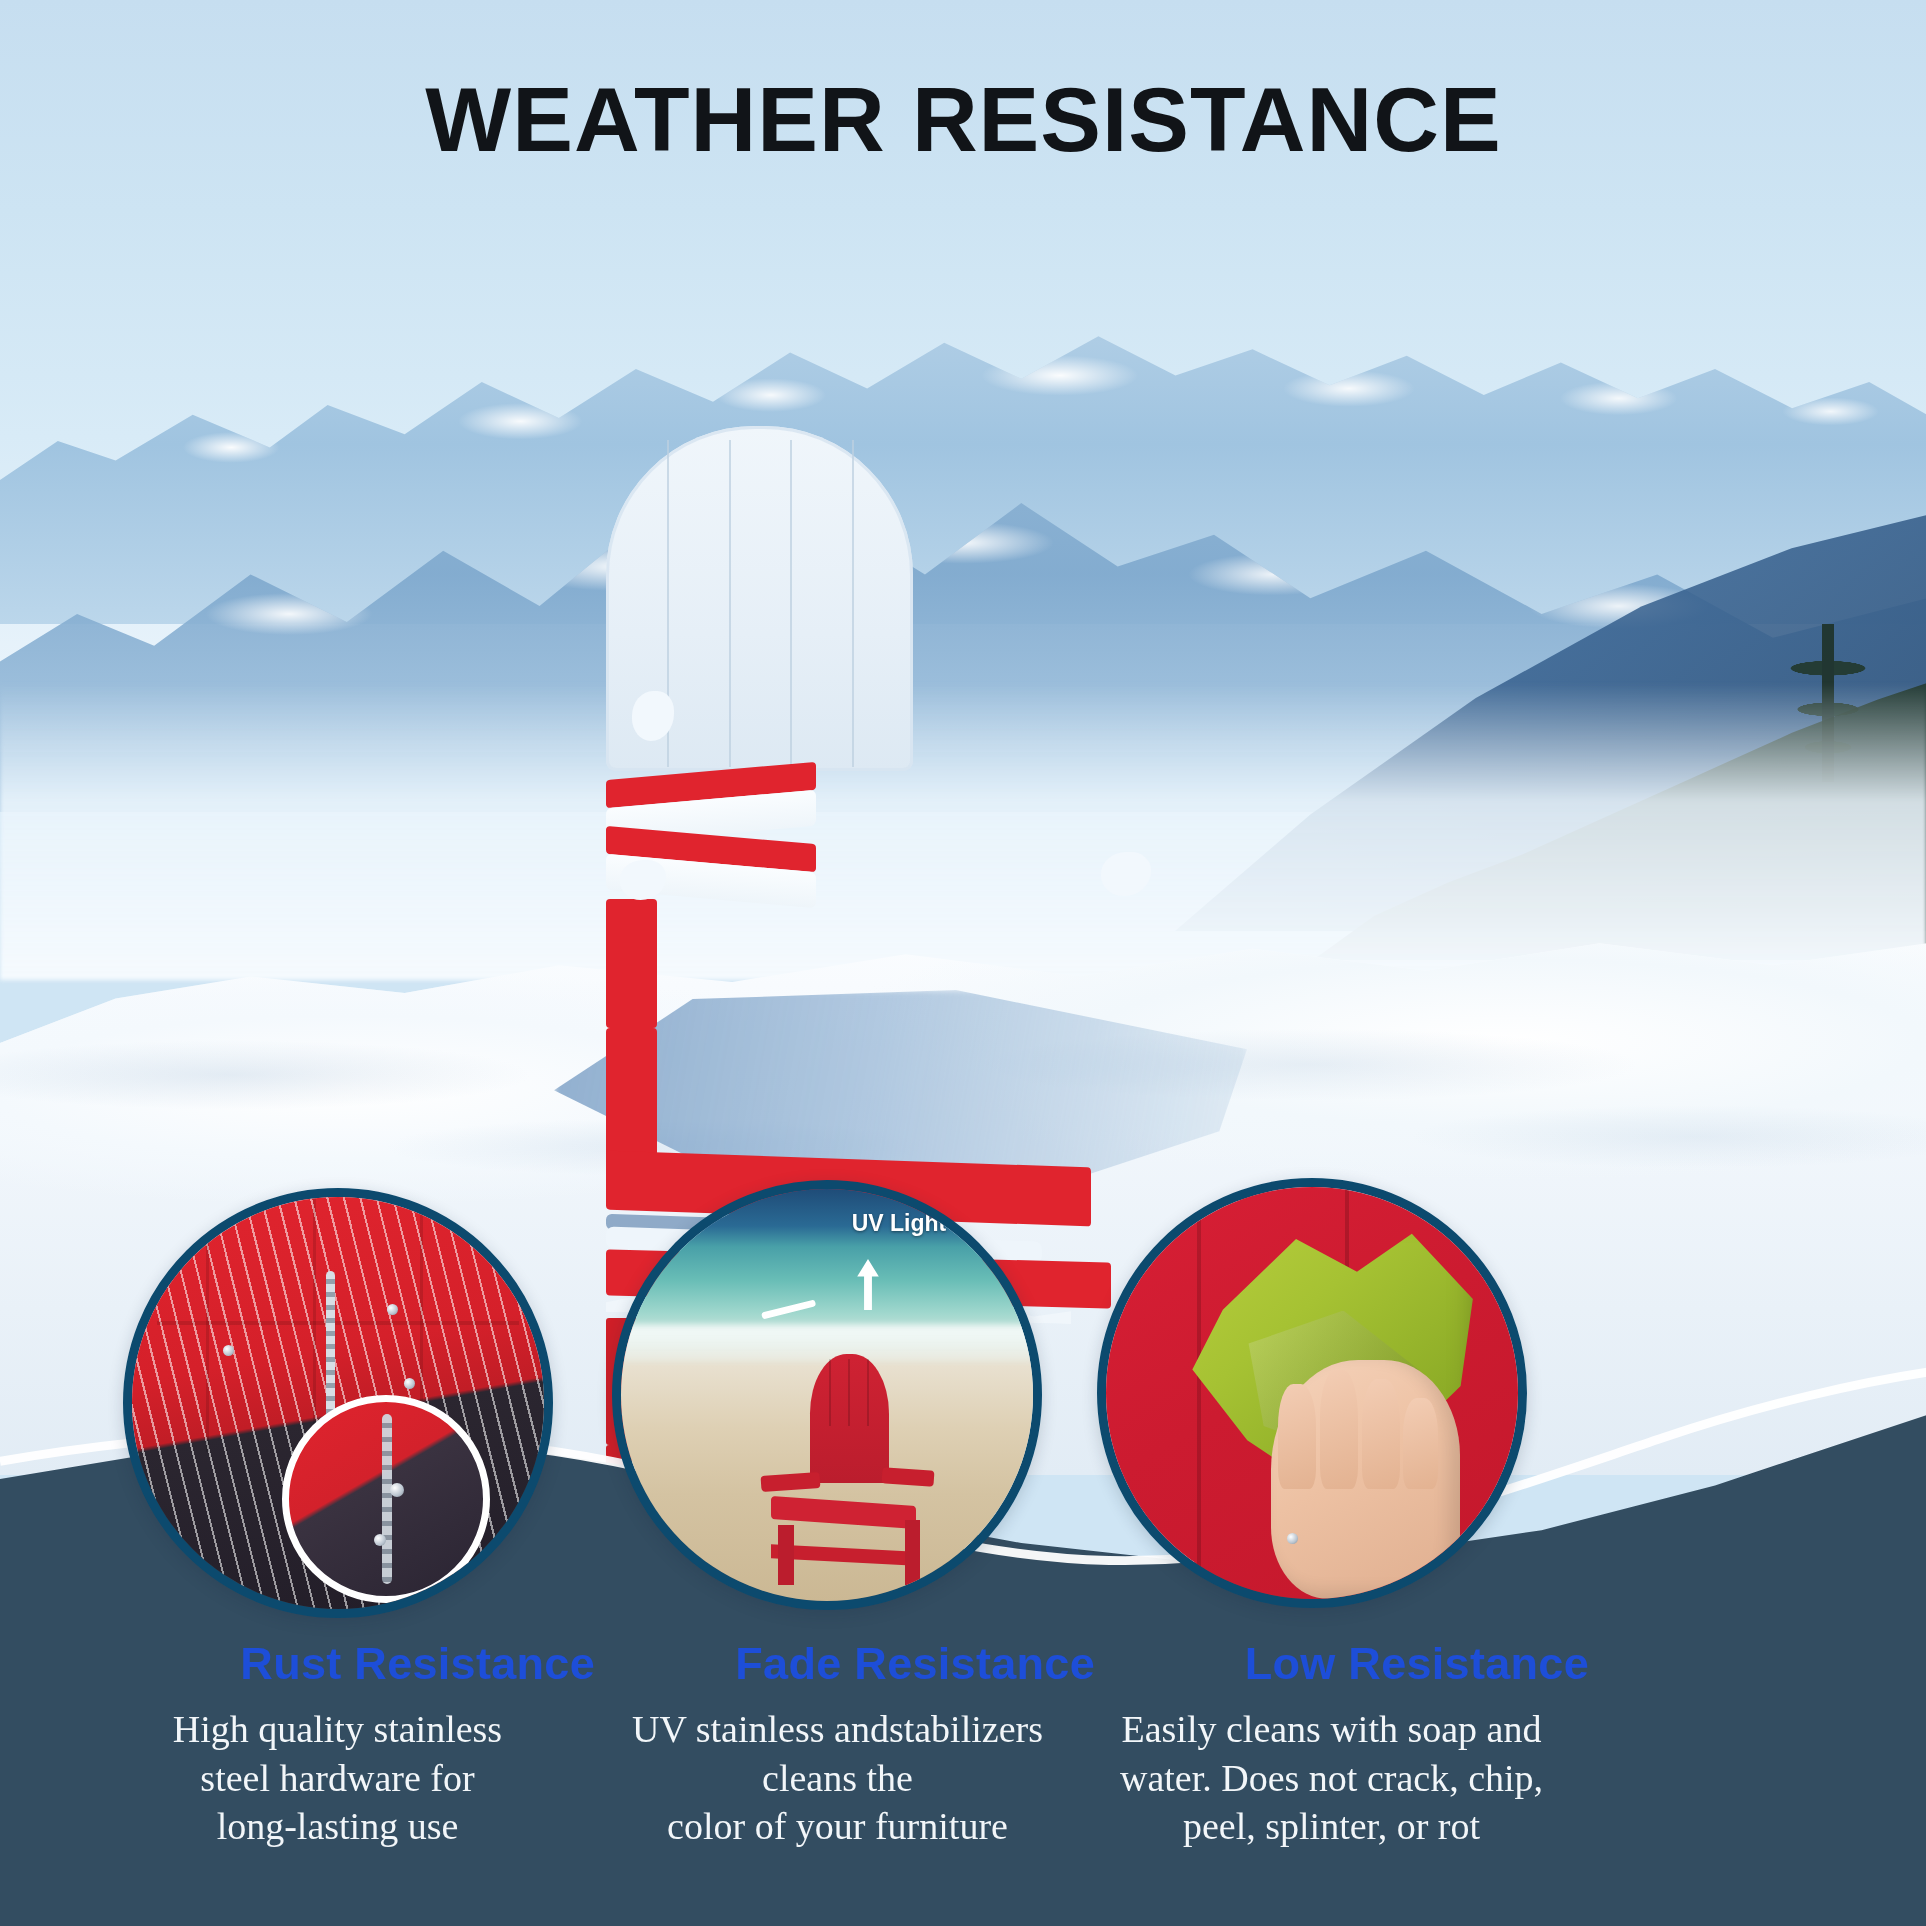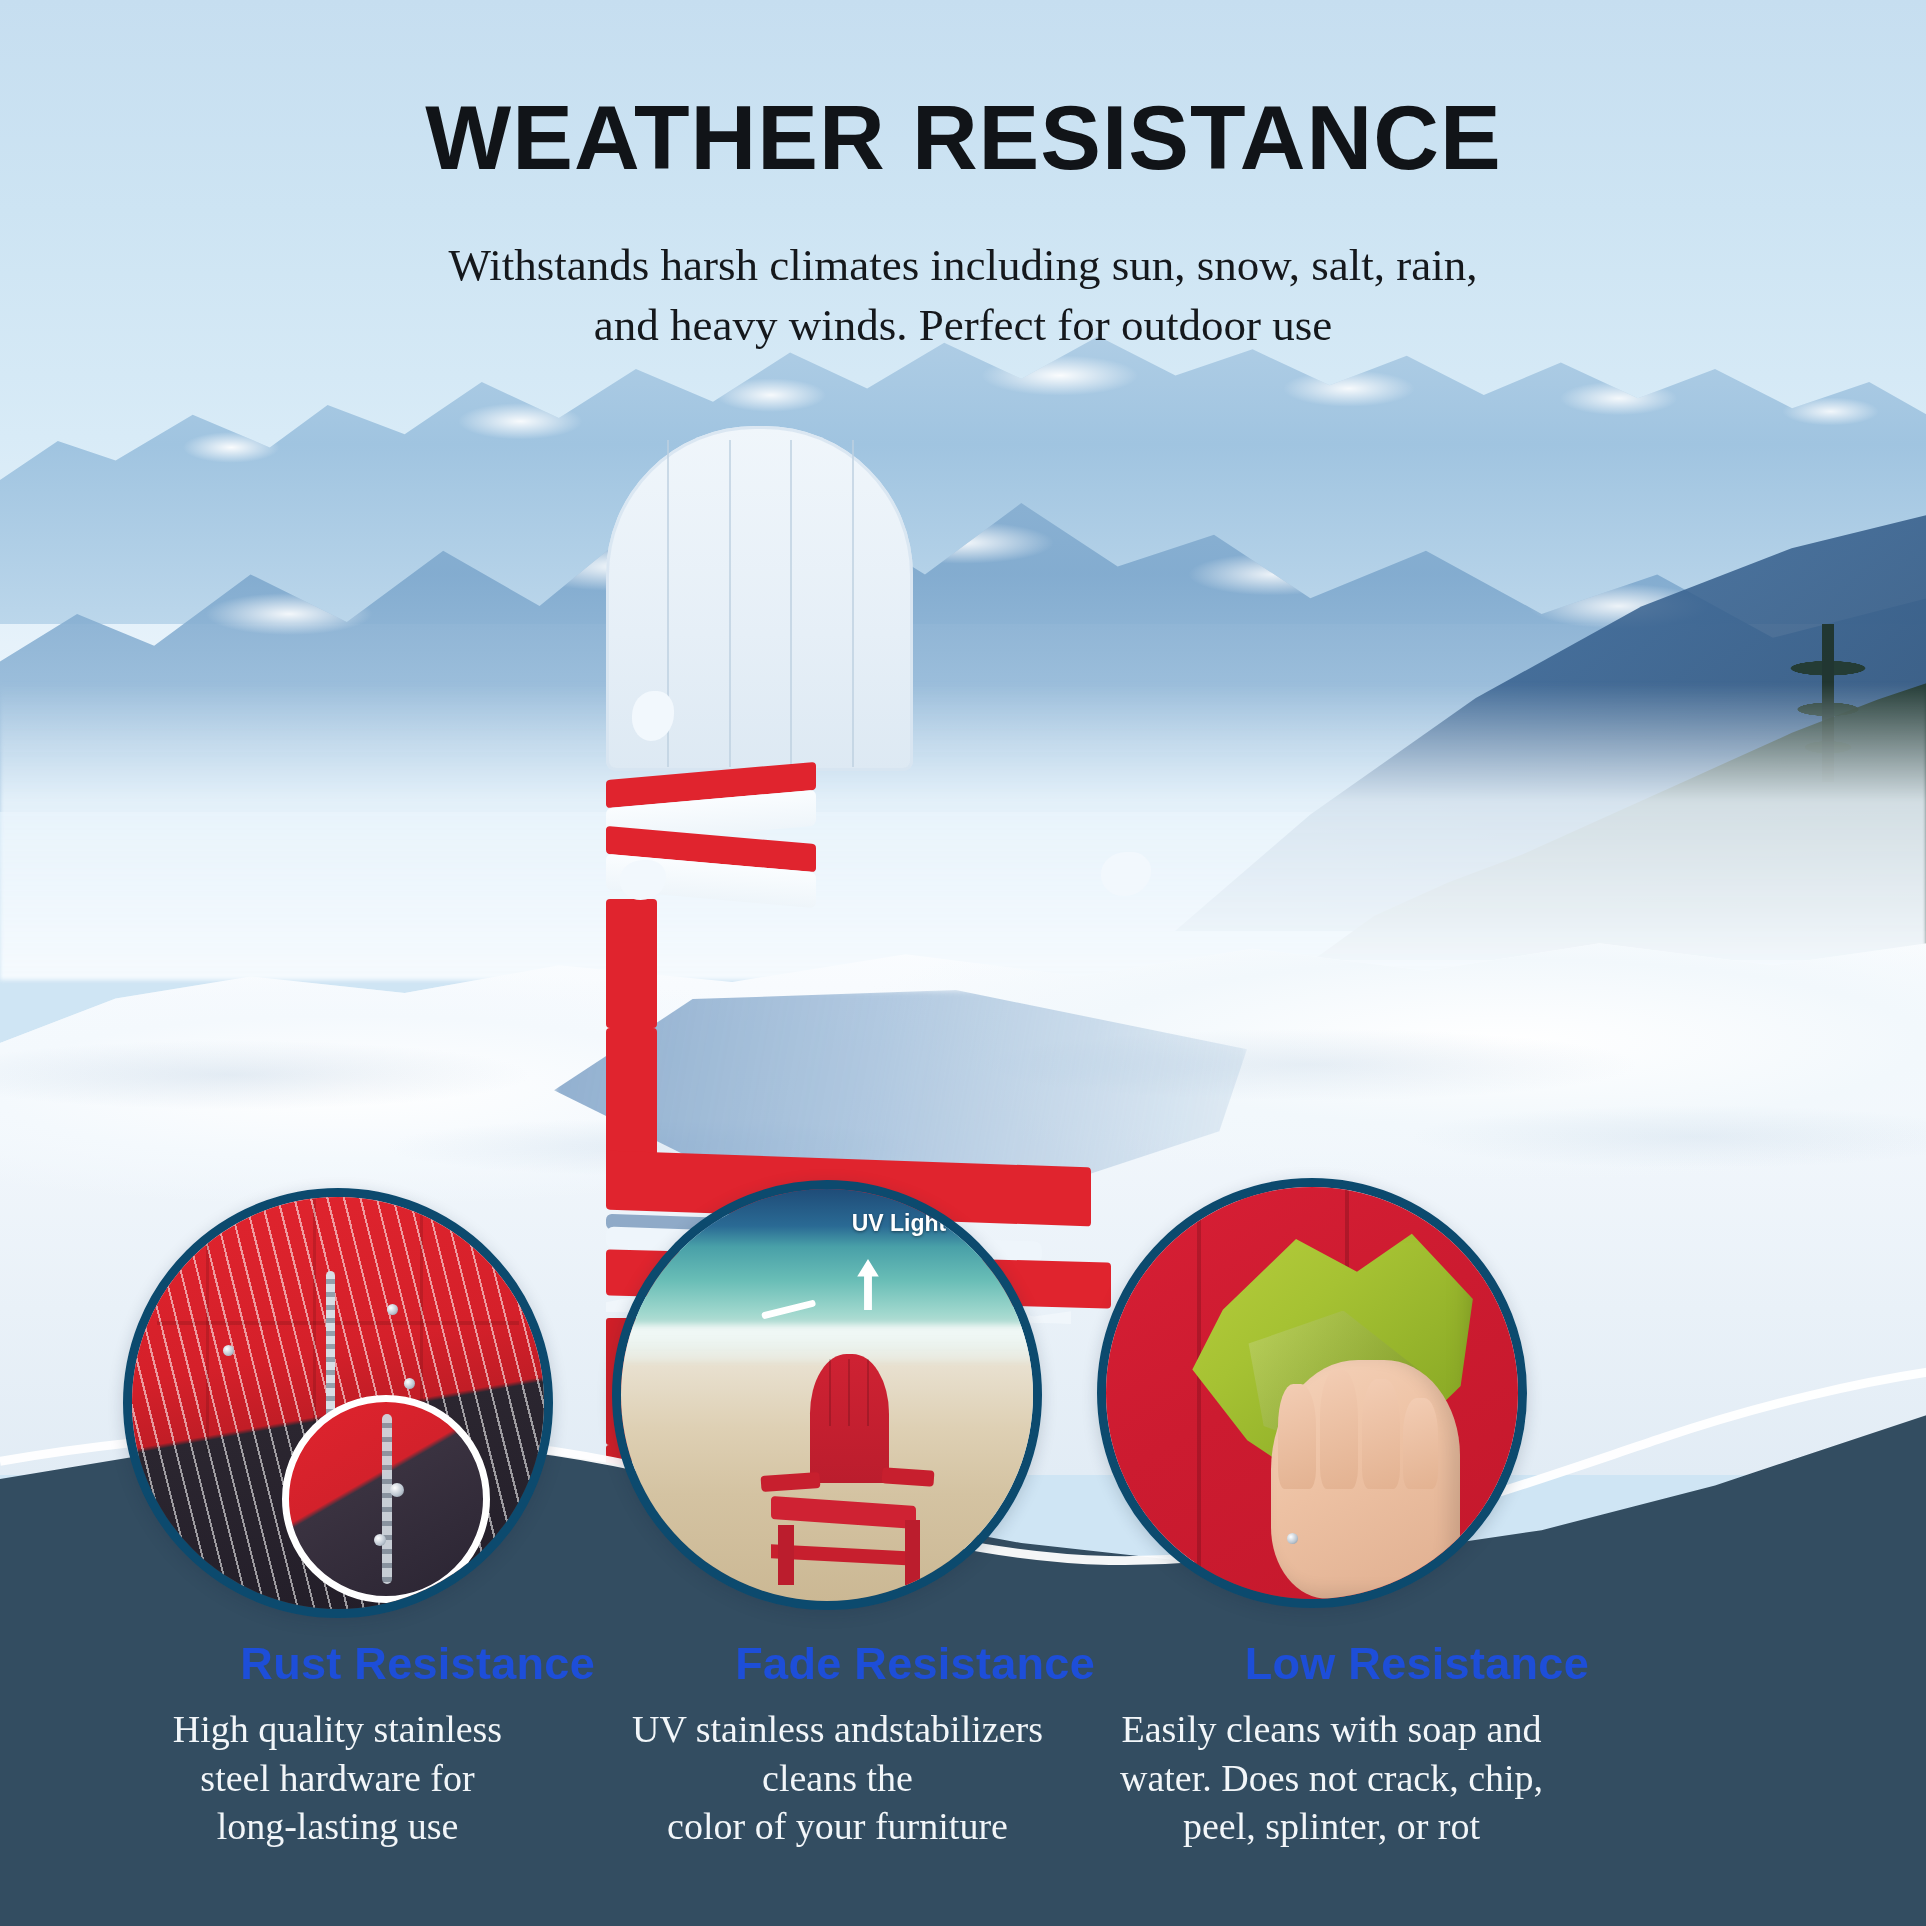--- a/index.html
+++ b/index.html
@@ -223,21 +223,21 @@
       53% 40%, 62% 43%, 71% 42%, 80% 38%, 89% 31%, 95% 25%, 100% 20%,
       100% 100%, 0% 100%);
   }
   .wave-line {
     position:absolute; left:0; top:1287px; width:1927px; height:640px;
     pointer-events:none;
   }
 
   
   .title {
-    position:absolute; left:0; top:86px; width:1927px;
+    position:absolute; left:0; top:68px; width:1927px;
     text-align:center; font-size:91px; font-weight:700;
     letter-spacing:1px; color:#111418;
     font-family:"Liberation Sans", sans-serif;
   }
   .subtitle {
     position:absolute; left:277px; top:236px; width:1372px;
     text-align:center; font-size:45px; line-height:1.33;
     color:#15181c; font-family:"Liberation Serif", serif;
   }
 
@@ -425,24 +425,20 @@
     <div class="leg-back-r"></div>
     <div class="stretcher"></div>
     <div class="leg-l"></div>
     <div class="leg-r"></div>
     <div class="snow-blob" style="position:absolute;left:14px;top:434px;width:46px;height:40px;"></div>
     <div class="snow-blob" style="position:absolute;left:495px;top:426px;width:50px;height:44px;"></div>
     <div class="snow-blob" style="position:absolute;left:26px;top:265px;width:42px;height:50px;"></div>
   </div>
 
   <div class="title">WEATHER RESISTANCE</div>
-  <div class="subtitle">
-    <div>Withstands harsh climates including sun, snow, salt, rain,</div>
-    <div>and heavy winds. Perfect for outdoor use</div>
-  </div>
 
   <div class="panel-dark"></div>
   <svg class="wave-line" viewBox="0 0 1946 646" preserveAspectRatio="none">
     <path d="M0,176 C170,146 360,136 560,166 C760,196 930,272 1120,276 C1320,280 1500,212 1680,152 C1780,118 1880,96 1946,86" fill="none" stroke="#ffffff" stroke-width="9" opacity="0.95"></path>
   </svg>
 
   <div class="circle c-left">
     <div class="art-rain">
       <div class="slat" style="left:18%;top:0;width:3px;height:62%;"></div>
       <div class="slat" style="left:44%;top:0;width:3px;height:58%;"></div>

